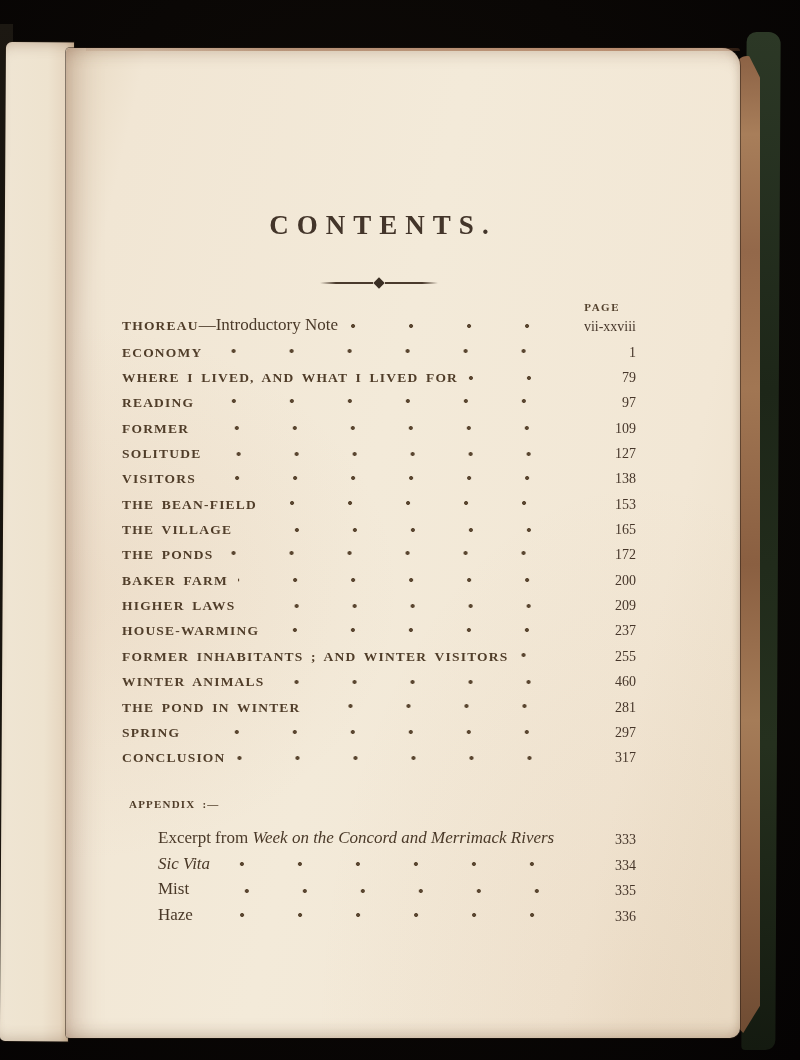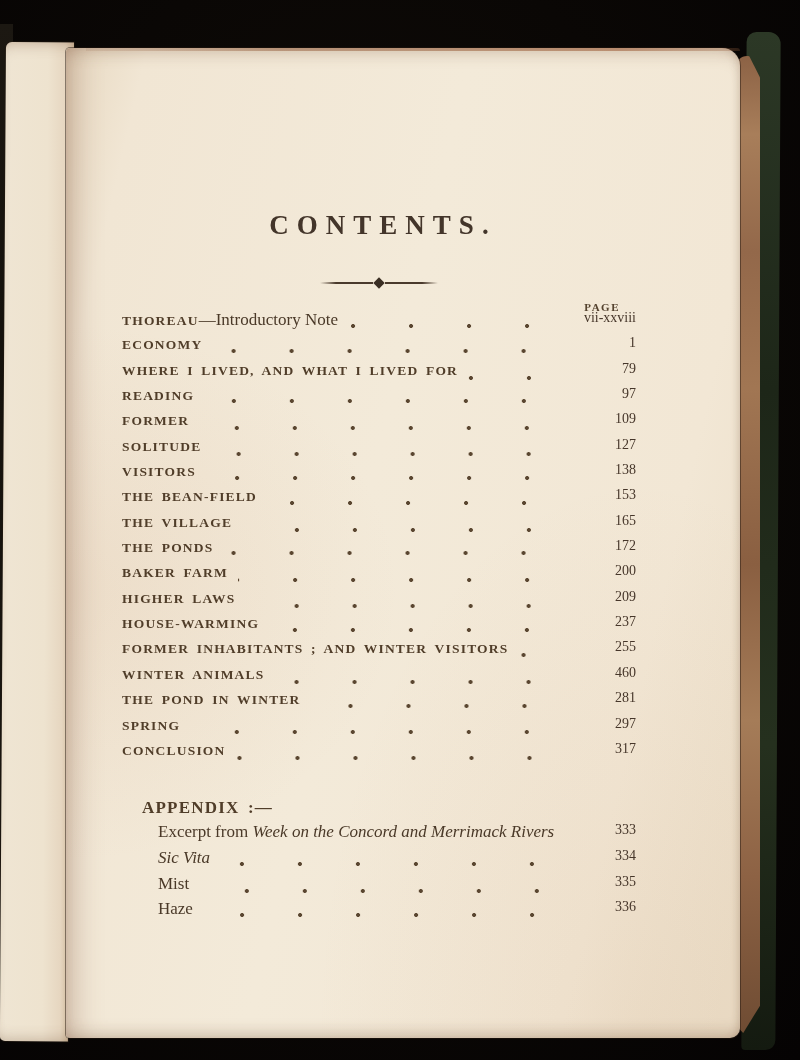--- a/index.html
+++ b/index.html
@@ -41,24 +41,24 @@
   .content{position:absolute;left:56px;top:0;width:514px;height:100%;color:#4e3c2a;}
   .title{position:absolute;top:164px;left:0;right:0;margin:0;text-align:center;
     font-weight:700;font-size:27px;line-height:1;letter-spacing:8px;text-indent:8px;color:#43352a;}
   .divider{position:absolute;top:231px;left:0;right:0;display:flex;align-items:center;justify-content:center;}
   .rule{width:53px;height:1.5px;background:linear-gradient(90deg,rgba(74,58,44,0),#4a3a2c 30%,#4a3a2c);}
   .rule.r{transform:scaleX(-1);}
   .diamond{width:8px;height:8px;background:#3a2e23;transform:rotate(45deg);margin:0 2px;flex:none;}
   .page-col-label{position:absolute;top:254px;right:16px;font-weight:700;font-size:11px;line-height:1;
     letter-spacing:1.5px;color:#55432f;}
   .toc{position:absolute;top:262px;left:0;right:0;}
-  .appendix-heading{position:absolute;top:750px;left:20px;font-weight:700;font-size:17px;
+  .appendix-heading{position:absolute;top:750px;left:7px;font-weight:700;font-size:11px;
     letter-spacing:1.2px;word-spacing:3px;color:#503d29;}
   .appendix{position:absolute;top:774px;left:36px;right:0;}
-  .trow{display:flex;align-items:flex-start;height:25.35px;}
+  .trow{display:flex;align-items:flex-end;height:25.35px;}
   .arow{height:25.8px;}
   .label{white-space:nowrap;flex:none;}
   .caps{font-weight:700;font-size:13.5px;letter-spacing:1.2px;word-spacing:3px;color:#503d29;}
   .txt{font-weight:400;font-size:17px;color:#4a3928;}
   .it{font-style:italic;}
   .pagenum{font-weight:400;font-size:14px;width:72px;text-align:right;color:#46362a;flex:none;}
   .arow .pagenum{width:64px;}
   .leader{flex:1 1 0;min-width:0;height:16px;align-self:flex-end;margin:0 6px 0 10px;
     background:radial-gradient(circle,#5a4630 1.6px,rgba(90,70,48,0) 2.3px) repeat-x;
     background-size:58px 6px;background-position:right 2px bottom 6px;}

